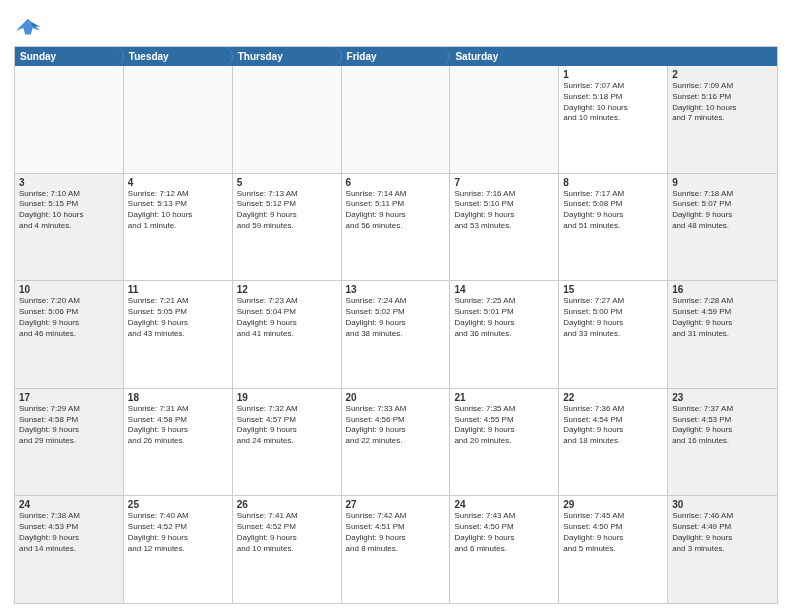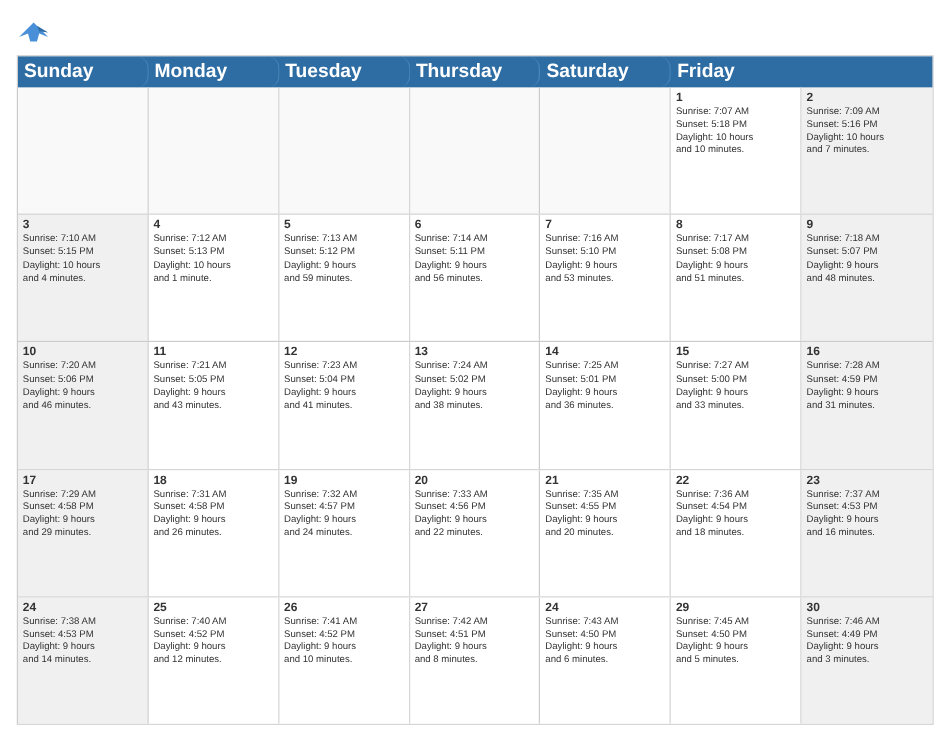--- a/index.html
+++ b/index.html
@@ -62,21 +62,21 @@
       flex-direction: column;
       border: 1px solid #ccc;
     }
     .cal-header-row {
       display: grid;
       grid-template-columns: repeat(7, 1fr);
       background: #2e6da4;
     }
     .cal-header-cell {
       color: #fff;
-      font-size: 16px;
+      font-size: 10px;
       font-weight: bold;
       padding: 4px 5px;
       text-align: left;
       border-right: 1px solid #4a85b8;
       border-radius: 10px;
     }
     .cal-header-cell:last-child { border-right: none; }
     .cal-body {
       flex: 1;
       display: flex;
@@ -131,25 +131,24 @@
     </div>
     <div class="title-area">
       <div class="month-title"></div>
       <div class="subtitle"></div>
     </div>
   </div>
 
   <div class="calendar">
     <div class="cal-header-row">
     <div class="cal-header-cell">Sunday</div>
-        <div class="cal-header-cell">Monday</div>
         <div class="cal-header-cell">Tuesday</div>
         <div class="cal-header-cell">Thursday</div>
+        <div class="cal-header-cell">Friday</div>
         <div class="cal-header-cell">Saturday</div>
-        <div class="cal-header-cell">Friday</div>
       </div>
     <div class="cal-body">
     <div class="cal-row">
           <div class="cal-cell empty"></div>
           <div class="cal-cell empty"></div>
           <div class="cal-cell empty"></div>
           <div class="cal-cell empty"></div>
           <div class="cal-cell empty"></div>
           <div class="cal-cell">
             <span class="day-num">1</span>

